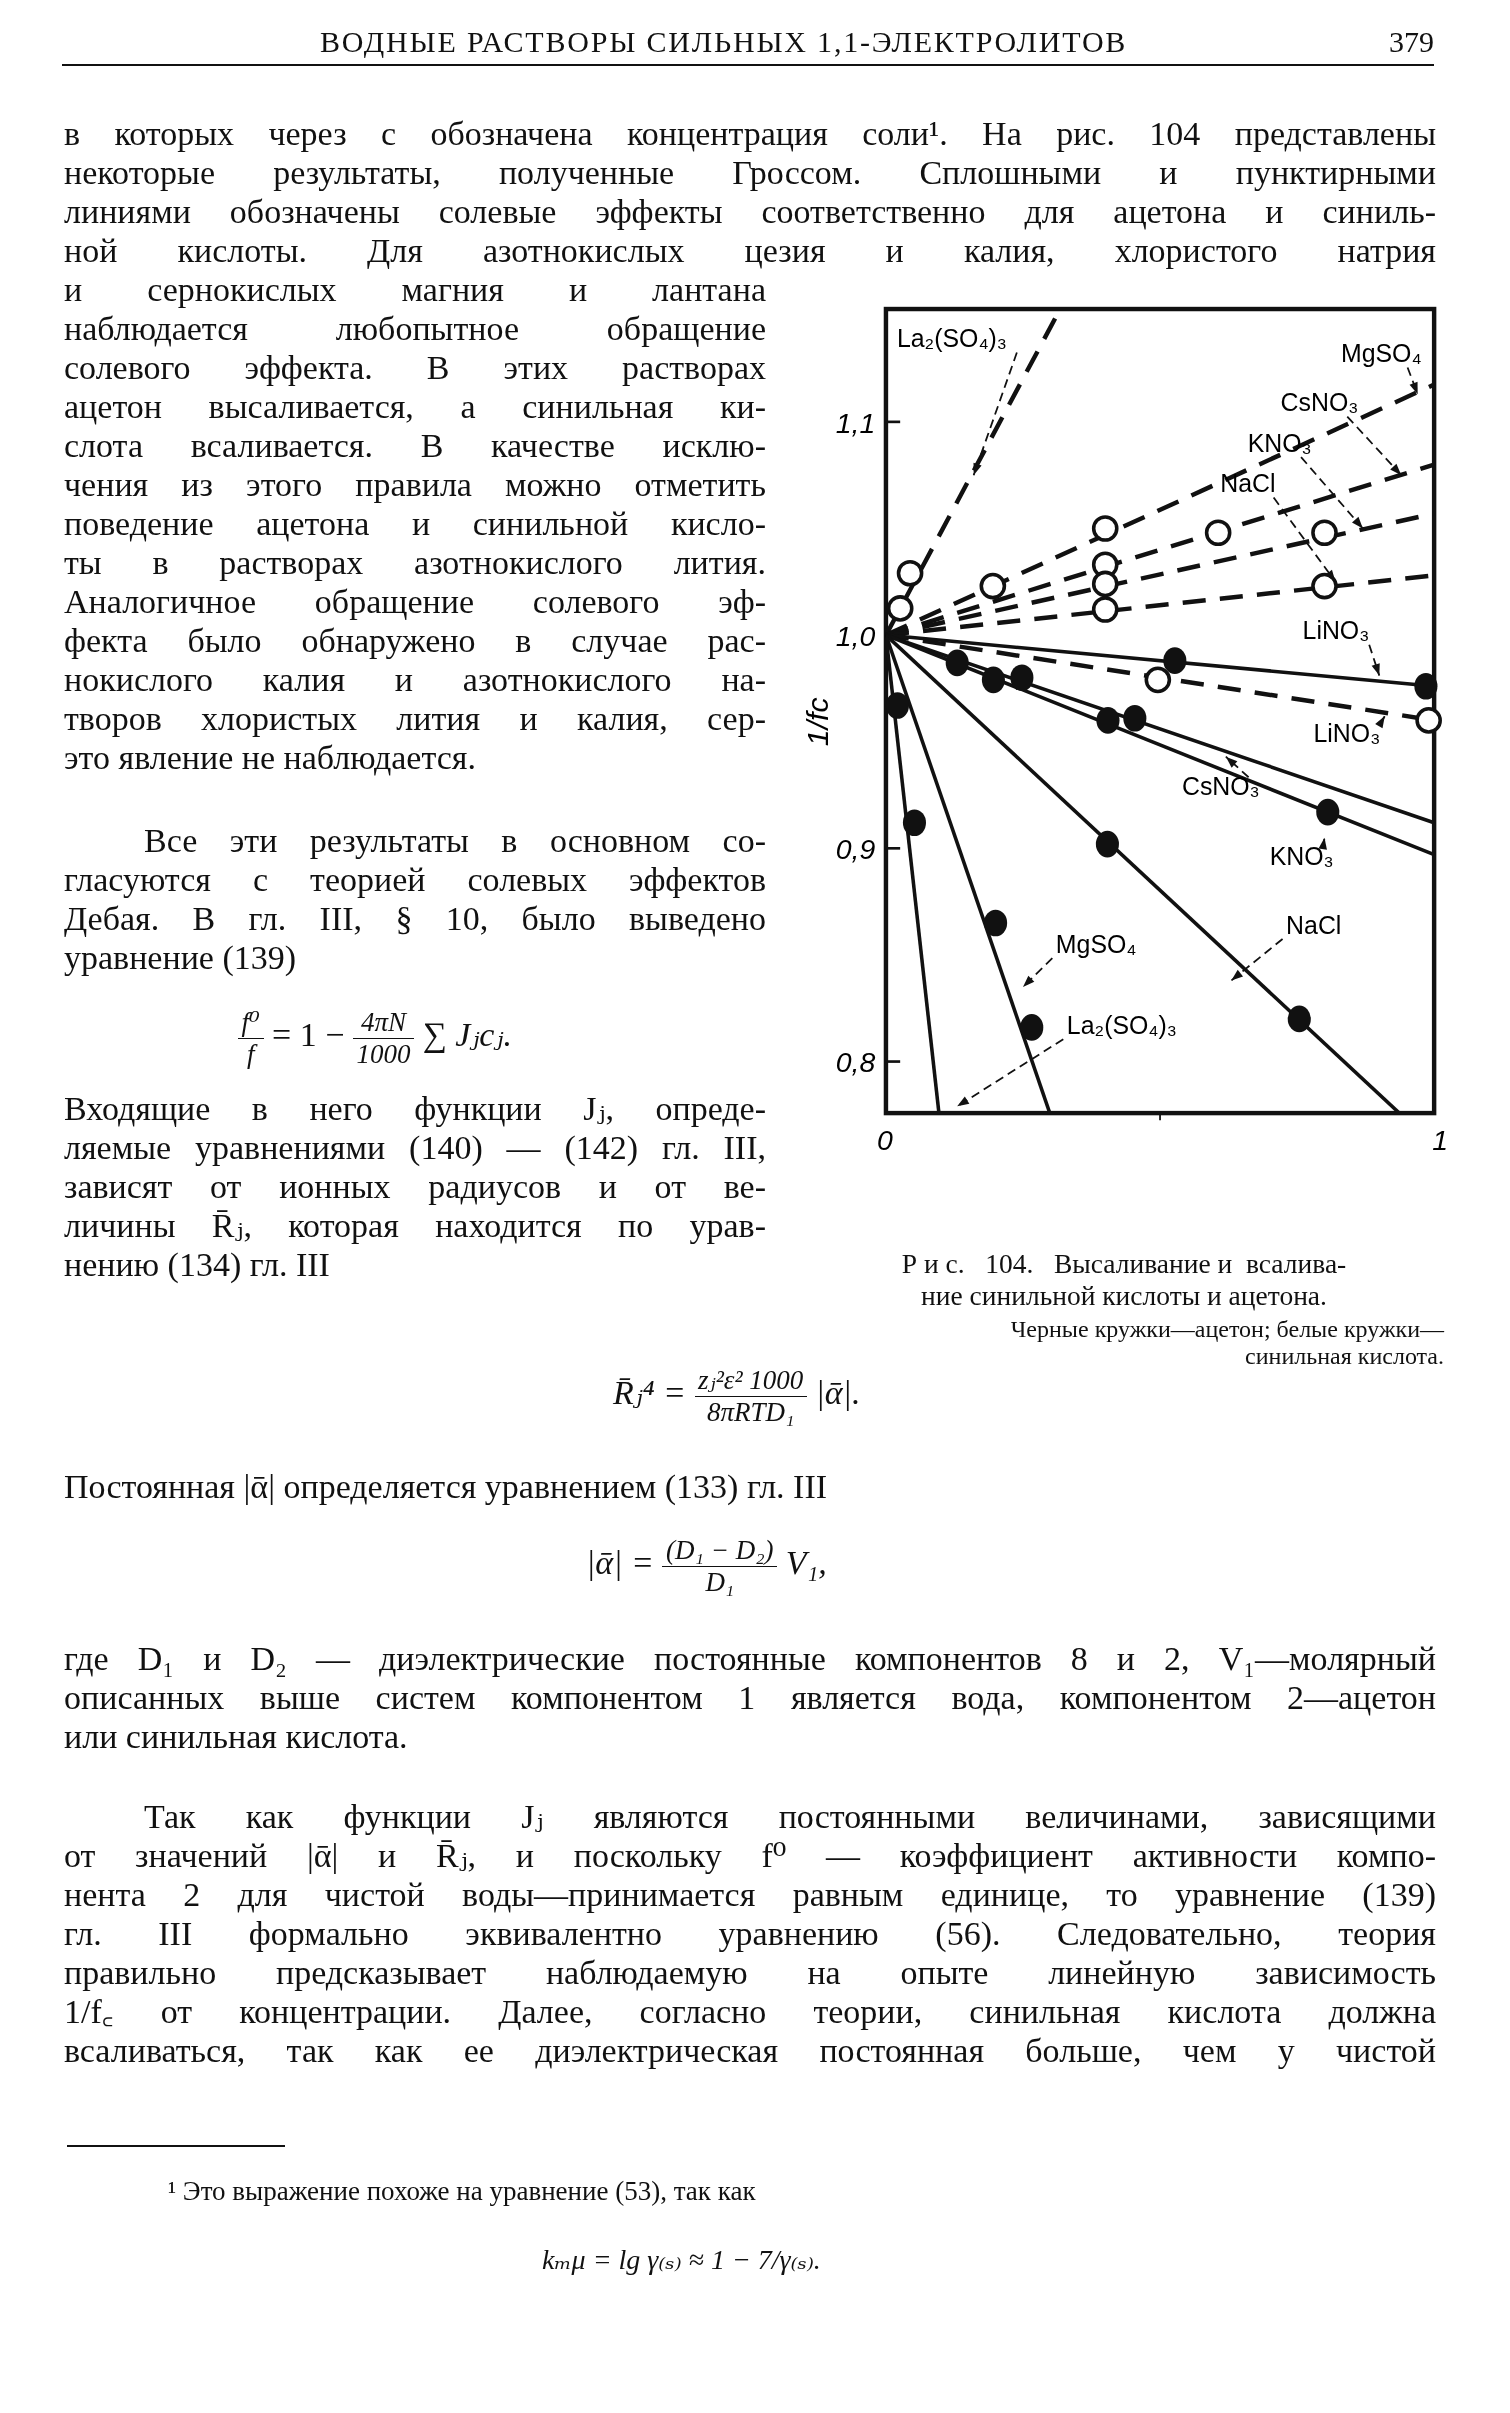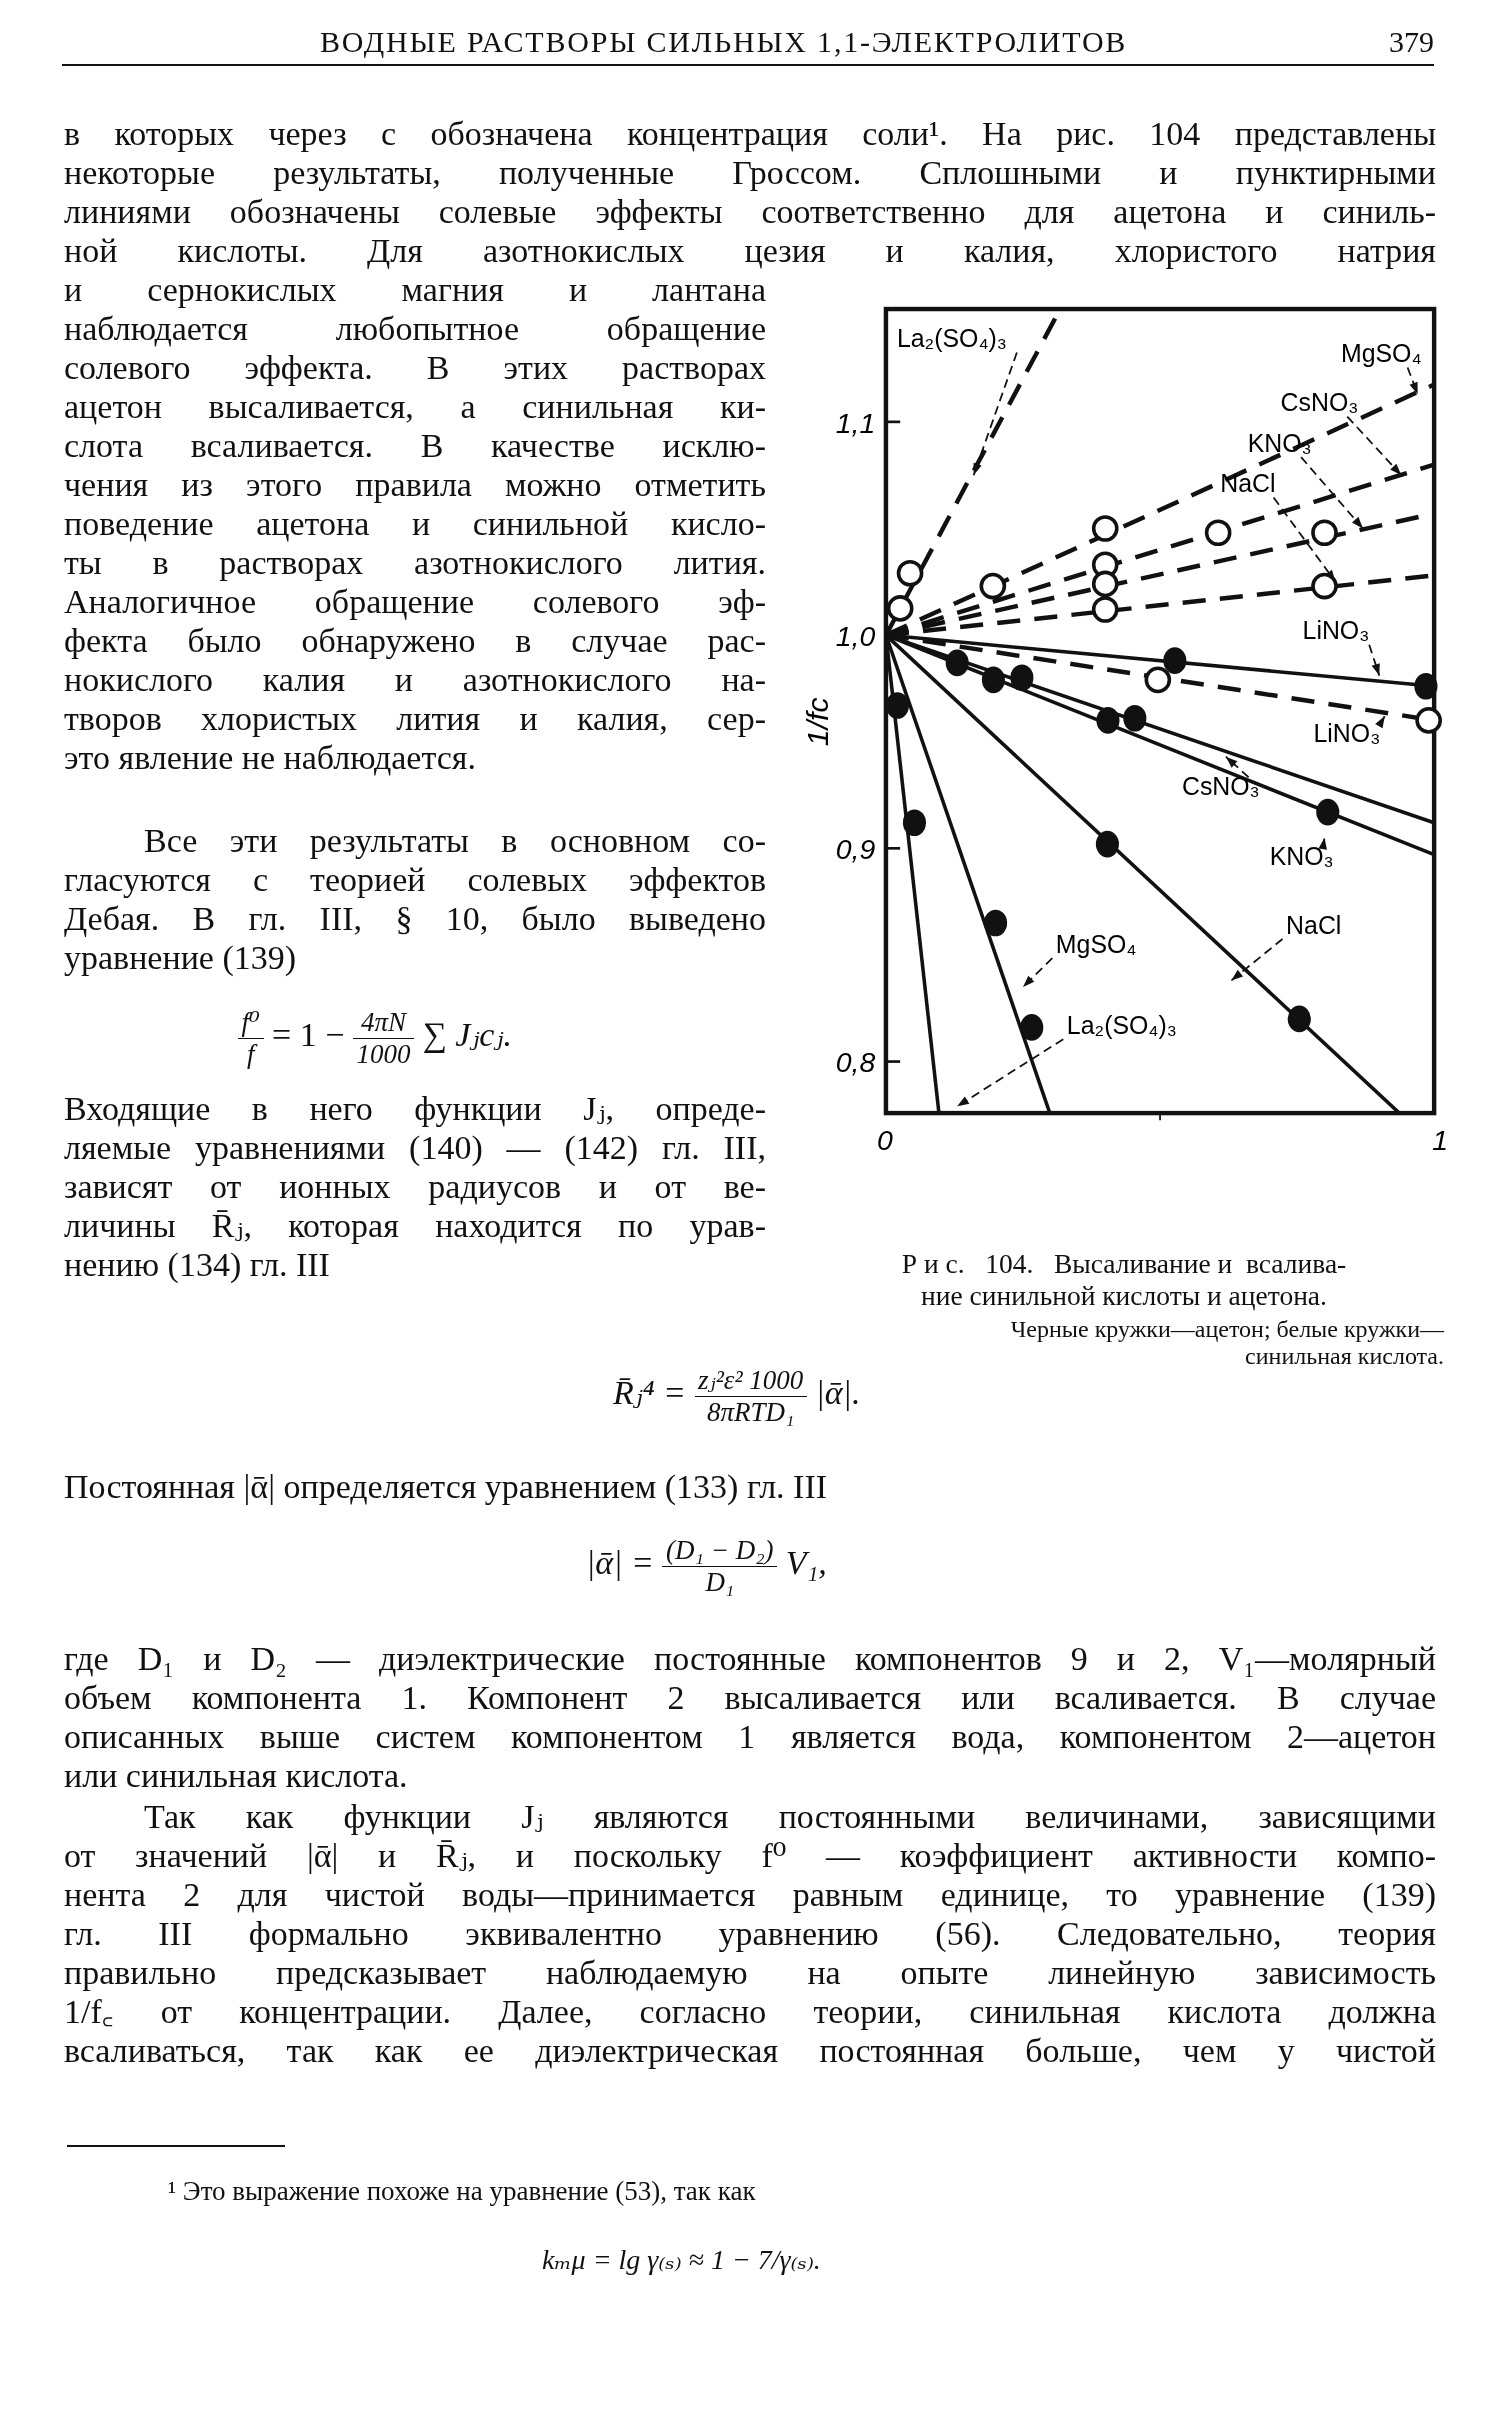--- a/index.html
+++ b/index.html
@@ -204,22 +204,21 @@
 <div class="formula" style="left:586px; top:1535px;">
   <span>|ᾱ| =</span>
   <span class="frac">
     <span class="num">(D₁ − D₂)</span>
     <span class="den">D₁</span>
   </span>
   <span>V₁,</span>
 </div>
 
 <div class="para" style="left:64px; top:1639px; width:1372px;">
-  <span class="line">где D₁ и D₂ — диэлектрические постоянные компонентов 9 и 2, V₁—молярный</span>
-  <span class="line">объем компонента 1. Компонент 2 высаливается или всаливается. В случае</span>
+  <span class="line">где D₁ и D₂ — диэлектрические постоянные компонентов 8 и 2, V₁—молярный</span>
   <span class="line">описанных выше систем компонентом 1 является вода, компонентом 2—ацетон</span>
   <span class="line last">или синильная кислота.</span>
 </div>
 
 <div class="para" style="left:64px; top:1797px; width:1372px;">
   <span class="line indent">Так как функции Jⱼ являются постоянными величинами, зависящими</span>
   <span class="line">от значений |ᾱ| и R̄ⱼ, и поскольку f⁰ — коэффициент активности компо-</span>
   <span class="line">нента 2 для чистой воды—принимается равным единице, то уравнение (139)</span>
   <span class="line">гл. III формально эквивалентно уравнению (56). Следовательно, теория</span>
   <span class="line">правильно предсказывает наблюдаемую на опыте линейную зависимость</span>

